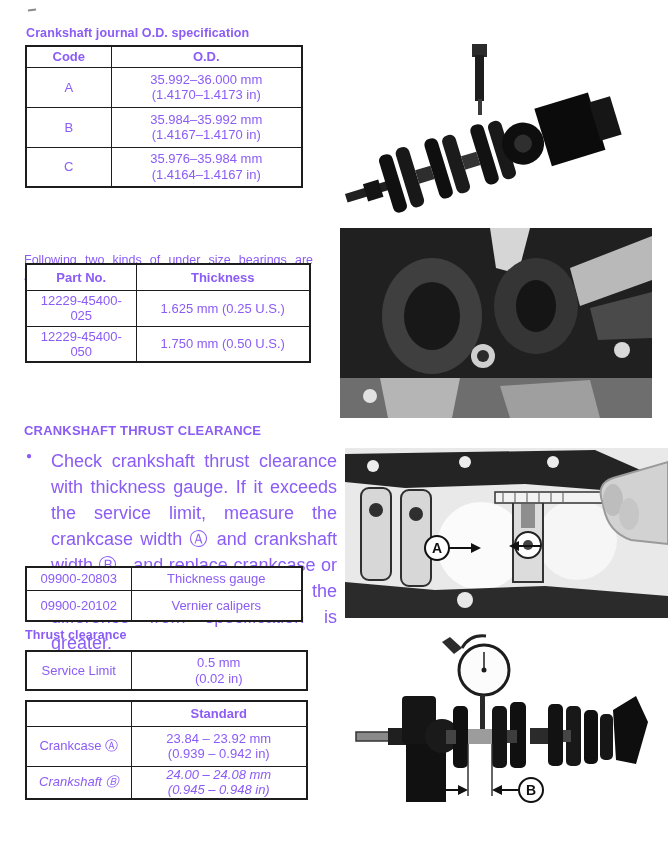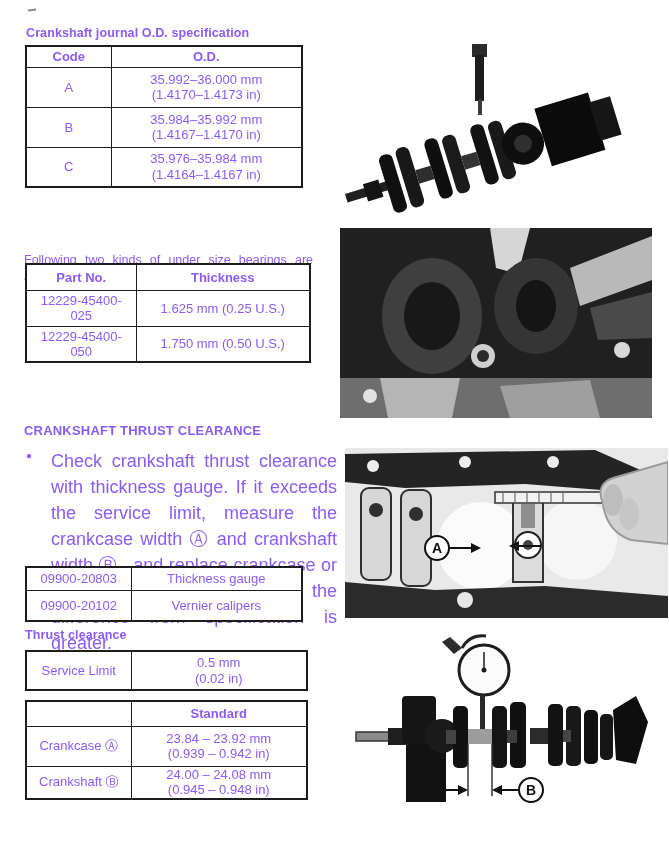--- a/index.html
+++ b/index.html
@@ -143,21 +143,21 @@
       <td></td>
       <th>Standard</th>
     </tr>
     <tr style="height:40px;">
       <td>Crankcase Ⓐ</td>
       <td class="two-line">
         <div>23.84 – 23.92 mm</div>
         <div>(0.939 – 0.942 in)</div>
       </td>
     </tr>
-    <tr style="height:31px;">
+    <tr style="height:31px;font-style:italic;">
       <td>Crankshaft Ⓑ</td>
       <td class="two-line">
         <div>24.00 – 24.08 mm</div>
         <div>(0.945 – 0.948 in)</div>
       </td>
     </tr>
   </tbody>
     </table>
 
   <figure class="abs" style="left:344px;top:36px;width:300px;height:178px;">

